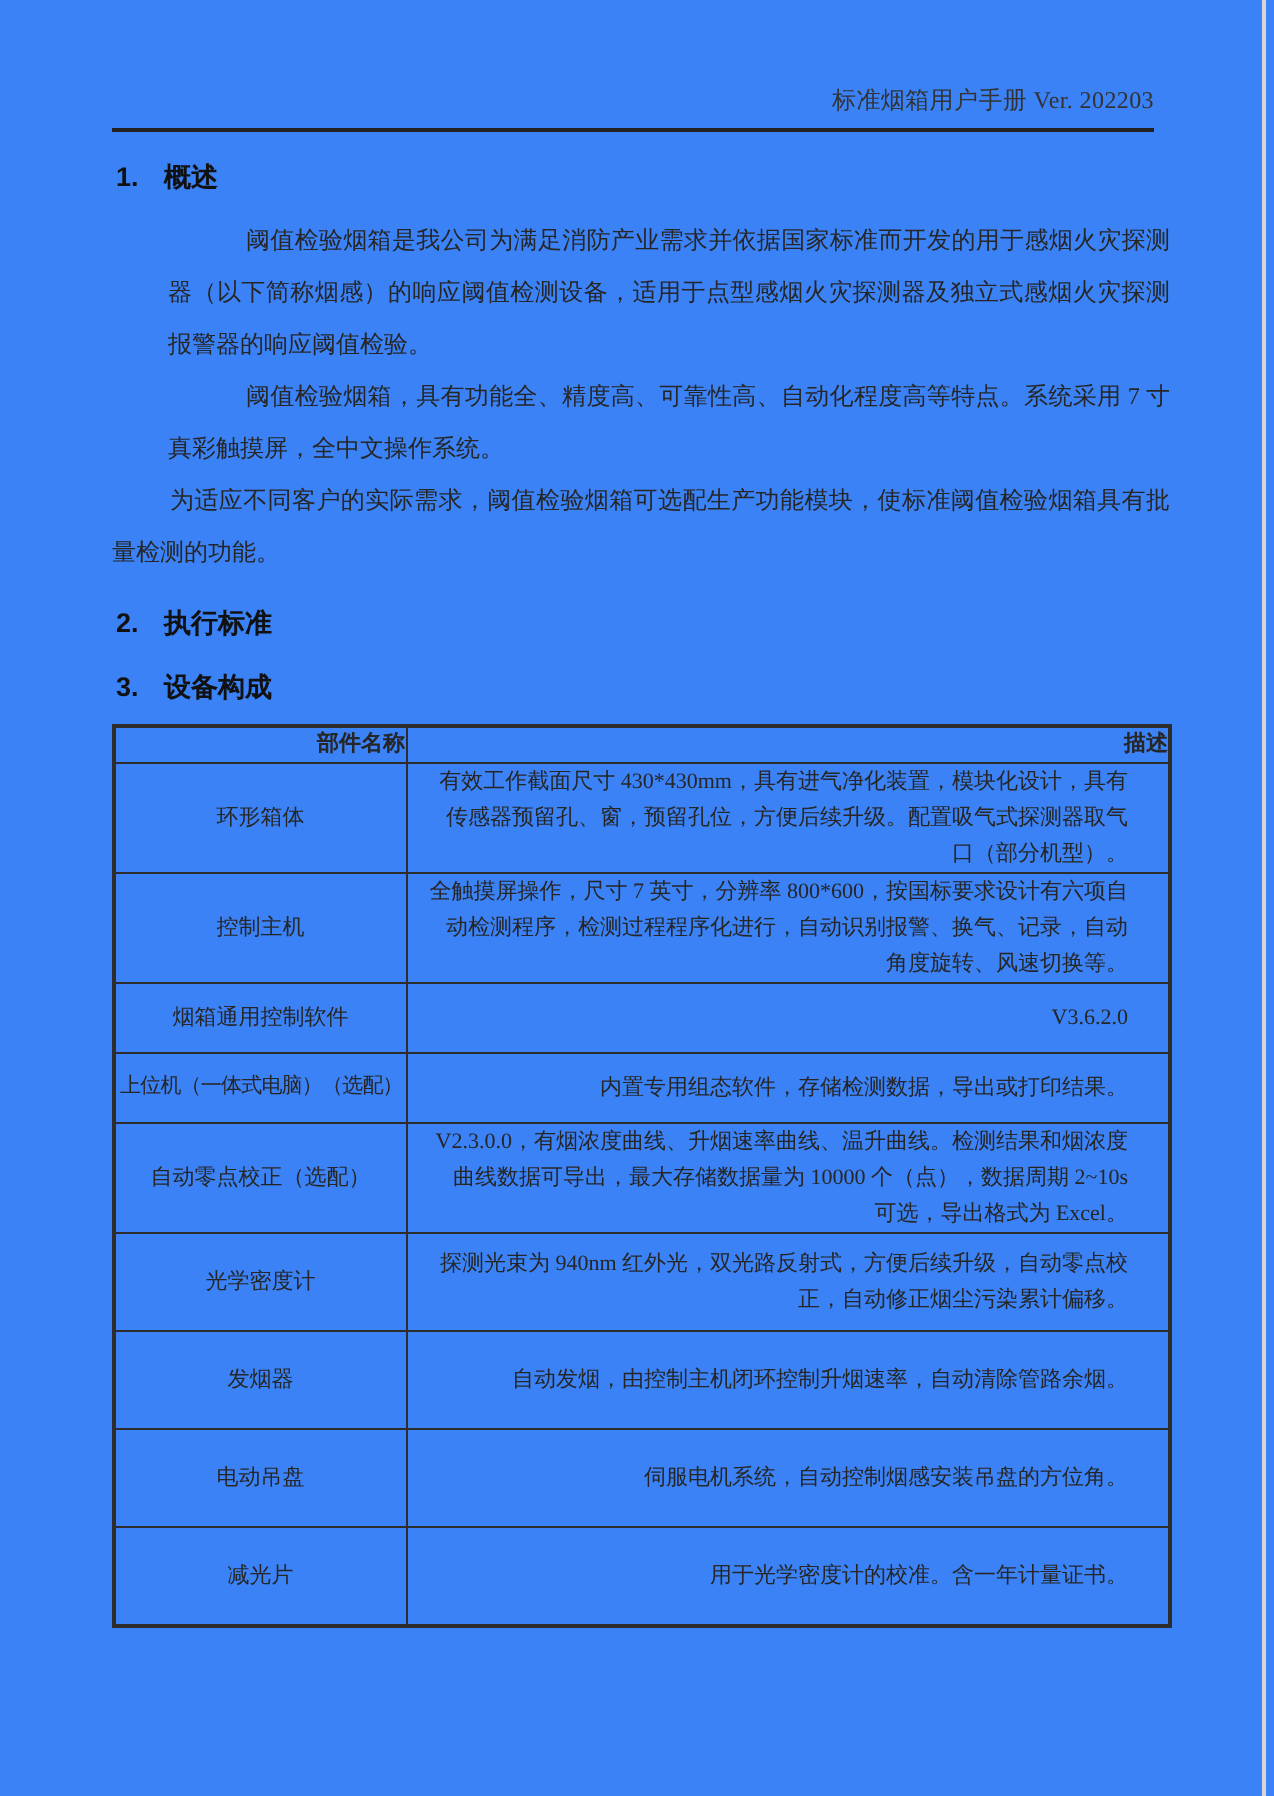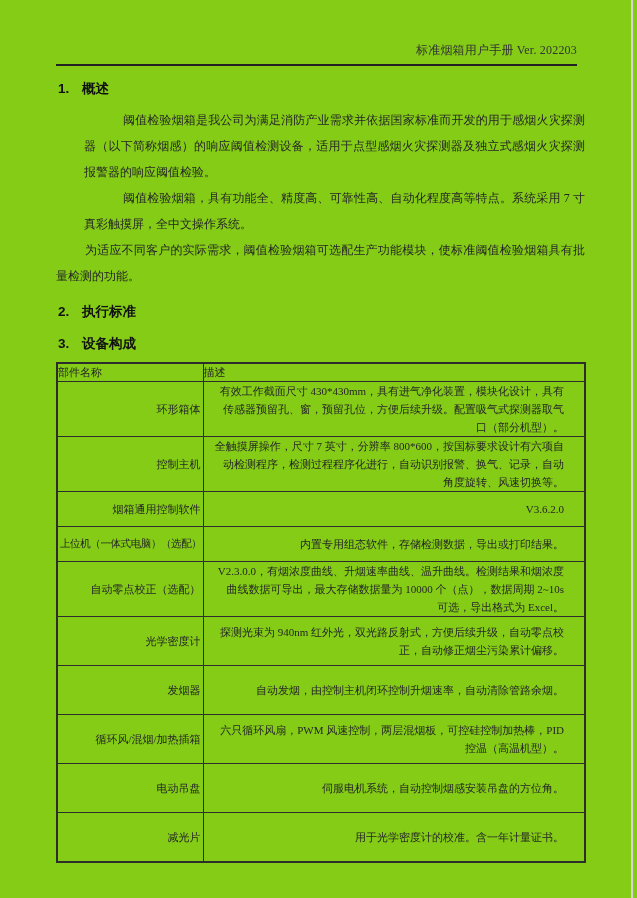--- a/index.html
+++ b/index.html
@@ -6,21 +6,21 @@
   body{
     width:637px;height:898px;
     background:#ffffff;
     font-family:"Liberation Serif","DejaVu Serif",serif;
     color:#2b2b2b;
     -webkit-font-smoothing:antialiased;
   }
   .page{
     position:relative;
     width:637px;height:898px;
-    background:#84cc16;
+    background:#3b82f6;
     overflow:hidden;
   }
   .page-edge{
     position:absolute;
     left:631px;top:0;bottom:0;width:2px;
     background:#d6d6d6;
   }
   .content{
     position:absolute;
     left:56px;top:42px;
@@ -76,27 +76,28 @@
   table.equip th, table.equip td{
     border:1px solid #2d2d2d;
     font-weight:normal;
     font-size:11px;
     line-height:18px;
     color:#262626;
     vertical-align:middle;
     overflow:hidden;
   }
   table.equip th{
-    text-align:left;
+    text-align:right;
     height:17px;
     line-height:17px;
     padding:0;
+    font-weight:bold;
   }
   td.cell-name{
-    text-align:right;
+    text-align:center;
     padding:15px 2px;
     white-space:nowrap;
   }
   td.cell-name.tight{
     font-size:10.5px;
     letter-spacing:-0.4px;
   }
   td.cell-desc{
     text-align:right;
     padding:0 20px 0 10px;
@@ -165,24 +166,20 @@
         </tr>
         <tr>
           <td class="cell-name">光学密度计</td>
           <td class="cell-desc">探测光束为 940nm 红外光，双光路反射式，方便后续升级，自动零点校正，自动修正烟尘污染累计偏移。</td>
         </tr>
         <tr>
           <td class="cell-name">发烟器</td>
           <td class="cell-desc">自动发烟，由控制主机闭环控制升烟速率，自动清除管路余烟。</td>
         </tr>
         <tr>
-          <td class="cell-name">循环风/混烟/加热插箱</td>
-          <td class="cell-desc">六只循环风扇，PWM 风速控制，两层混烟板，可控硅控制加热棒，PID 控温（高温机型）。</td>
-        </tr>
-        <tr>
           <td class="cell-name">电动吊盘</td>
           <td class="cell-desc">伺服电机系统，自动控制烟感安装吊盘的方位角。</td>
         </tr>
         <tr>
           <td class="cell-name">减光片</td>
           <td class="cell-desc">用于光学密度计的校准。含一年计量证书。</td>
         </tr>
       </tbody>
     </table>
 

